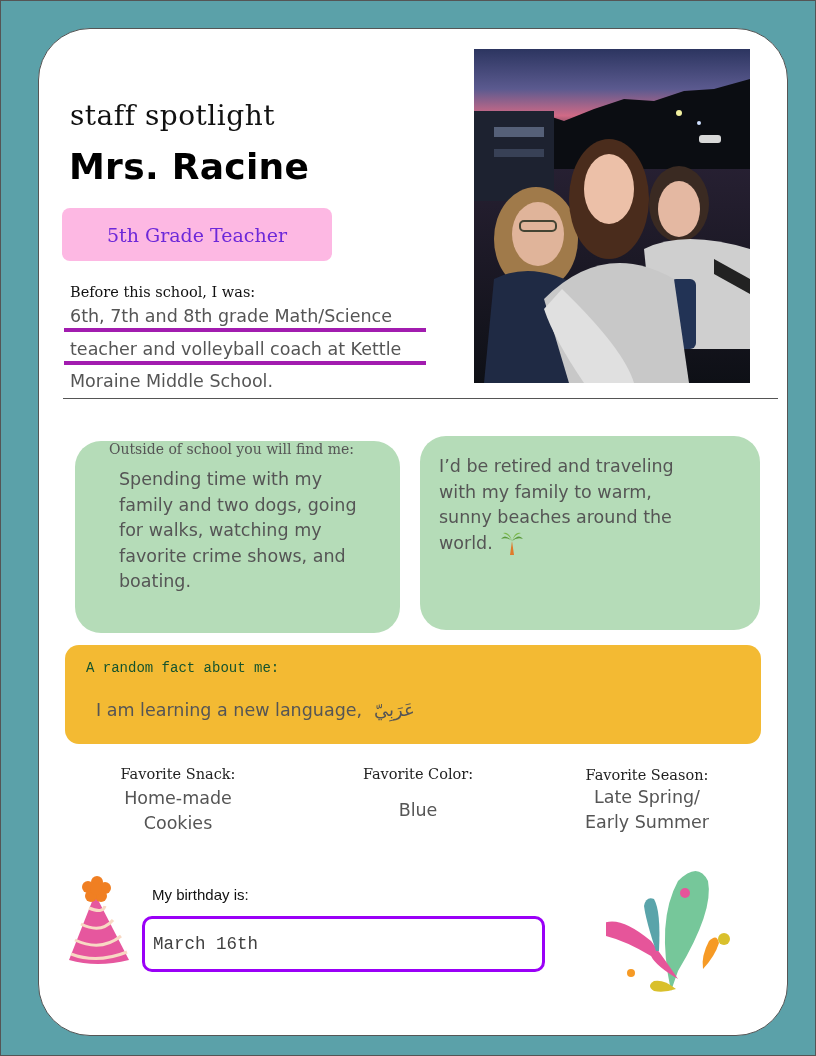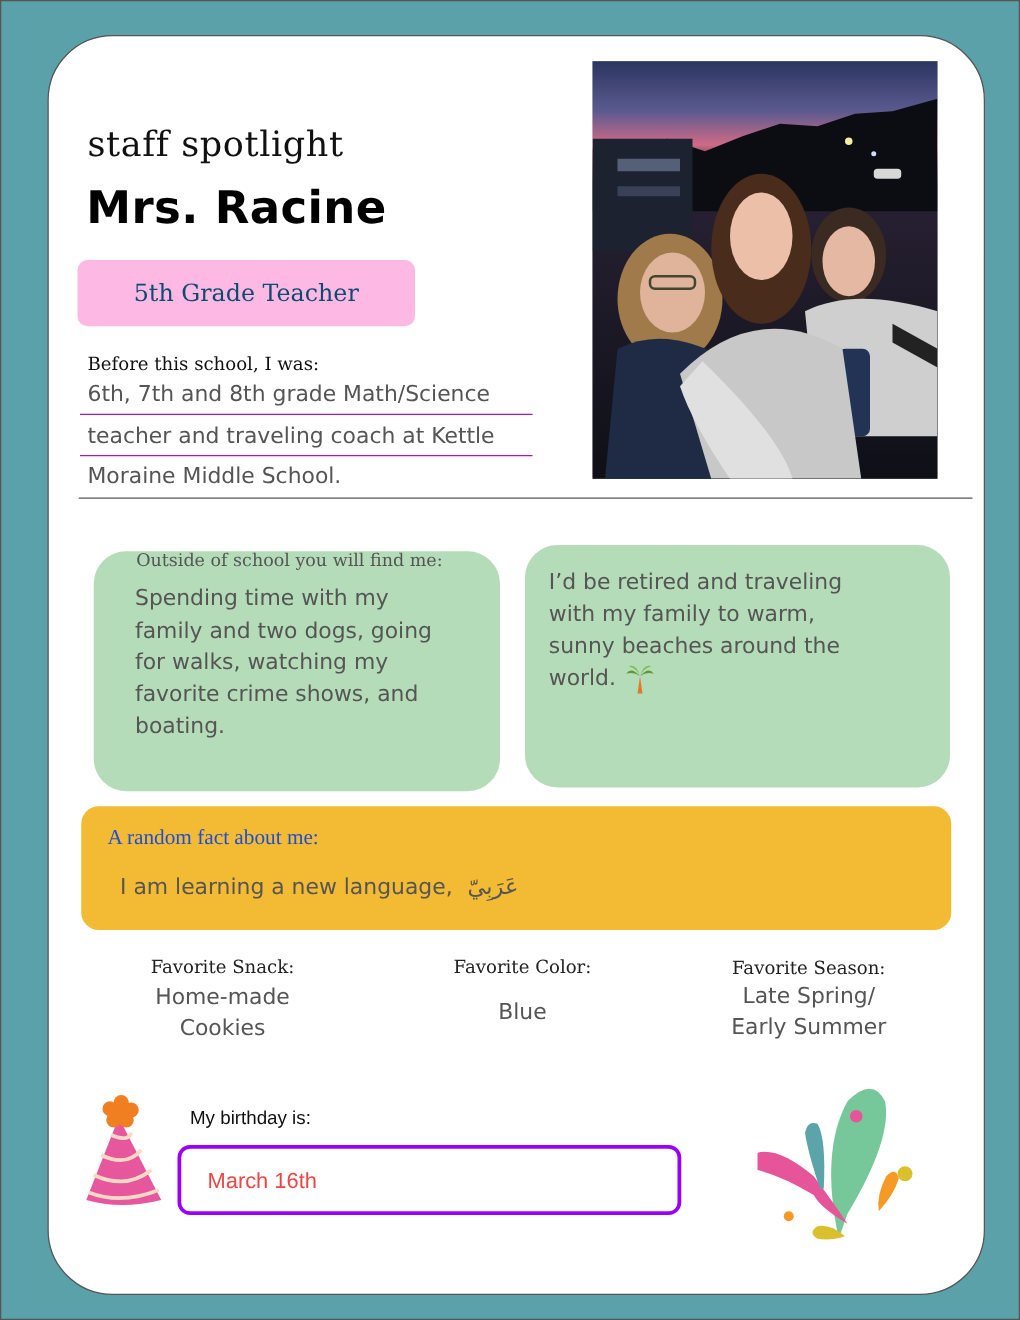--- a/index.html
+++ b/index.html
@@ -14,25 +14,25 @@
       position: absolute; left: 37px; top: 27px; width: 750px; height: 1008px;
       background: #ffffff; border-radius: 52px; border: 1px solid #555;
       box-sizing: border-box;
     }
     .abs { position: absolute; }
     .kicker { left: 69px; top: 98px; font-size: 28px; color: #111; letter-spacing: 0.5px; font-family: "DejaVu Serif", serif; font-weight: normal; }
     .name { left: 68px; top: 145px; font-size: 36px; font-weight: bold; color: #000; font-family: "DejaVu Sans", sans-serif; letter-spacing: 0.3px; }
     .role {
       left: 61px; top: 207px; width: 270px; height: 53px; border-radius: 8px;
       background: #fdb8e3; display: flex; align-items: center; justify-content: center;
-      font-size: 19px; color: #0c4a6e; font-family: "DejaVu Serif", serif;
+      font-size: 19px; color: #6d28d9; font-family: "DejaVu Serif", serif;
     }
     .before-label { left: 69px; top: 283px; font-size: 14.5px; color: #111; font-family: "DejaVu Serif", serif; text-align: right; }
     .before-line {
-      left: 63px; width: 362px; height: 31px; border-bottom: 1px solid #a21caf;
+      left: 63px; width: 362px; height: 31px; border-bottom: 4px solid #a21caf;
       font-size: 17.5px; color: #555; padding-left: 6px; box-sizing: border-box;
       line-height: 30px; white-space: nowrap; font-family: "DejaVu Sans", sans-serif;
     }
     .divider { left: 62px; top: 397px; width: 715px; height: 0; border-top: 1px solid #555; }
     .photo {
       left: 473px; top: 48px; width: 276px; height: 334px; overflow: hidden;
       background: linear-gradient(180deg, #2a3050 0%, #4b4d7e 10%, #c0627e 20%, #171a26 30%, #0f1118 100%);
     }
     .green {
       background: #b5dcb8; border-radius: 26px; color: #555;
@@ -40,38 +40,38 @@
     .box-label { font-family: "DejaVu Serif", serif; font-size: 14px; color: #555; text-align: center; }
     .box-text { font-family: "DejaVu Sans", sans-serif; font-size: 17.5px; line-height: 25.5px; color: #555; }
     .yellow { left: 64px; top: 644px; width: 696px; height: 99px; background: #f3ba33; border-radius: 14px; }
     .peach { background: #ffffff; border-radius: 14px; text-align: center; }
     .peach .lbl { font-family: "DejaVu Serif", serif; font-size: 14.5px; color: #222; margin-top: 11px; }
     .peach .val { font-family: "DejaVu Sans", sans-serif; font-size: 17.5px; color: #555; line-height: 25px; }
     .bday-label { left: 151px; top: 885px; font-size: 15px; color: #111; font-family: Liberation Sans, sans-serif; }
     .bday-input {
       left: 141px; top: 915px; width: 403px; height: 56px; border: 3px solid #9a00f7;
       border-radius: 10px; box-sizing: border-box; background: #fff;
-      font-family: Liberation Sans, sans-serif; font-size: 17.5px; color: #ef4444;
-      padding-left: 21px; display: flex; align-items: center; outline: none;
+      font-family: Liberation Mono, monospace; font-size: 17.5px; color: #404040;
+      padding-left: 8px; display: flex; align-items: center; outline: none;
     }
   </style>
 </head>
 <body>
 
 <div class="card"></div>
 
 <div class="abs kicker">staff spotlight</div>
 <div class="abs name">Mrs. Racine</div>
 <div class="abs role">
   <span>5th Grade Teacher</span>
 </div>
 
 <div class="abs before-label">Before this school, I was:</div>
 <div class="abs before-line" style="top:300px;">6th, 7th and 8th grade Math/Science</div>
-<div class="abs before-line" style="top:333px;">teacher and traveling coach at Kettle</div>
+<div class="abs before-line" style="top:333px;">teacher and volleyball coach at Kettle</div>
 <div class="abs before-line" style="top:365px; border-bottom:none;">Moraine Middle School.</div>
 <div class="abs divider"></div>
 
 <div class="abs photo" title="Selfie of three smiling women outdoors at sunset">
   <svg width="276" height="334" viewBox="0 0 276 334" xmlns="http://www.w3.org/2000/svg">
     <defs>
       <linearGradient id="sky" x1="0" y1="0" x2="0" y2="1">
         <stop offset="0" stop-color="#2c3560"></stop>
         <stop offset="0.12" stop-color="#5b5a8f"></stop>
         <stop offset="0.2" stop-color="#d06a86"></stop>
@@ -101,21 +101,21 @@
 
     <ellipse cx="135" cy="150" rx="40" ry="60" fill="#4a2c1c"></ellipse>
     <ellipse cx="135" cy="140" rx="25" ry="35" fill="#ecc0a8"></ellipse>
     <path d="M70 250 Q130 190 200 230 L215 334 L95 334 Z" fill="#c8c8c8"></path>
     <path d="M88 240 Q150 300 160 334 L110 334 Q80 290 70 260 Z" fill="#e0e0e0"></path>
   </svg>
 </div>
 
 <div class="abs green" style="left:74px; top:440px; width:325px; height:192px;">
   <div class="box-label" style="margin-top:0; padding-right:12px;">Outside of school you will find me:</div>
-  <div class="box-text" style="padding-left:33px; margin-top:10px;">
+  <div class="box-text" style="padding-left:44px; margin-top:10px;">
     <div>Spending time with my</div>
     <div>family and two dogs, going</div>
     <div>for walks, watching my</div>
     <div>favorite crime shows, and</div>
     <div>boating.</div>
   </div>
 </div>
 
 <div class="abs green" style="left:419px; top:435px; width:340px; height:194px;">
   <div class="box-text" style="padding-left:19px; margin-top:18px;">
@@ -129,21 +129,21 @@
         <path d="M11 10 Q4 2 0 8 Q6 6 11 10 Z" fill="#5a9a3a"></path>
         <path d="M11 10 Q18 2 22 8 Q16 6 11 10 Z" fill="#5a9a3a"></path>
         <path d="M11 10 Q8 0 2 2 Q9 4 11 10 Z" fill="#7ab84a"></path>
         <path d="M11 10 Q14 0 20 2 Q13 4 11 10 Z" fill="#7ab84a"></path>
       </svg>
     </div>
   </div>
 </div>
 
 <div class="abs yellow">
-  <div style="position:absolute; left:21px; top:15px; font-family:Liberation Serif, serif; font-size:17px; color:#1d4ed8;">A random fact about me:</div>
+  <div style="position:absolute; left:21px; top:15px; font-family:Liberation Mono, monospace; font-size:14px; color:#14532d;">A random fact about me:</div>
   <div style="position:absolute; left:31px; top:54px; font-family:'DejaVu Sans', sans-serif; font-size:17.5px; color:#555; display:flex; align-items:center; gap:12px;">
     <span>I am learning a new language,</span>
     <span dir="rtl" style="font-size:18px;">عَرَبِيّ</span>
   </div>
 </div>
 
 <div class="abs peach" style="left:64px; top:754px; width:226px; height:93px;">
   <div class="lbl">Favorite Snack:</div>
   <div class="val" style="margin-top:4px;">
     <div>Home-made</div>

